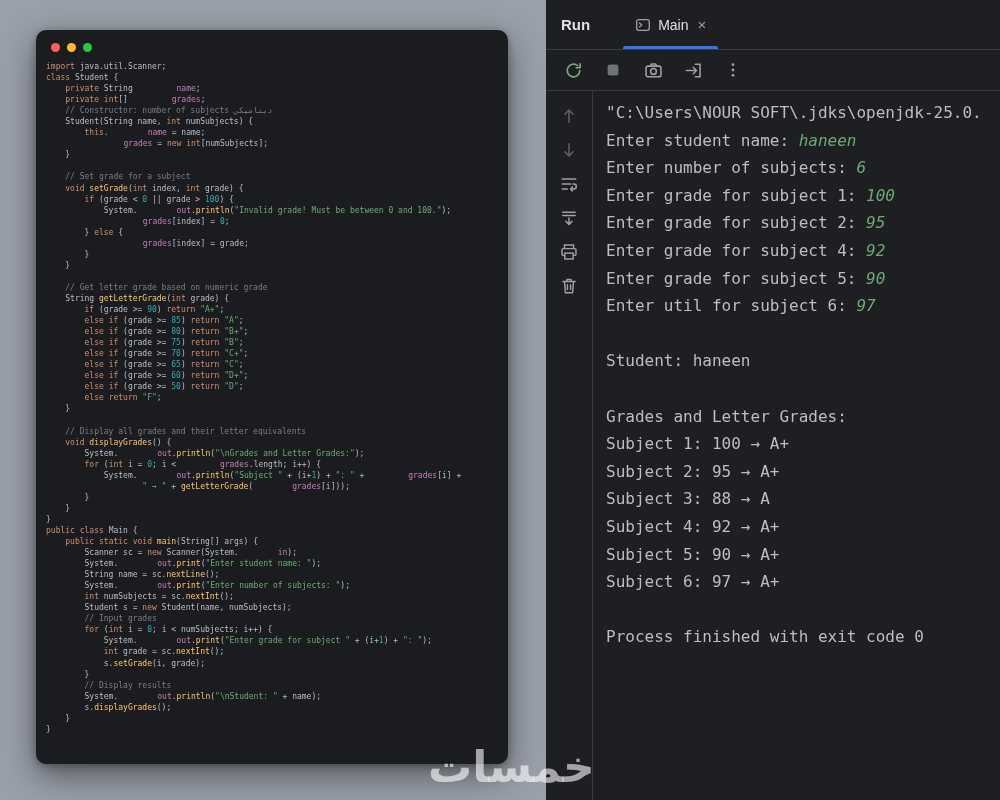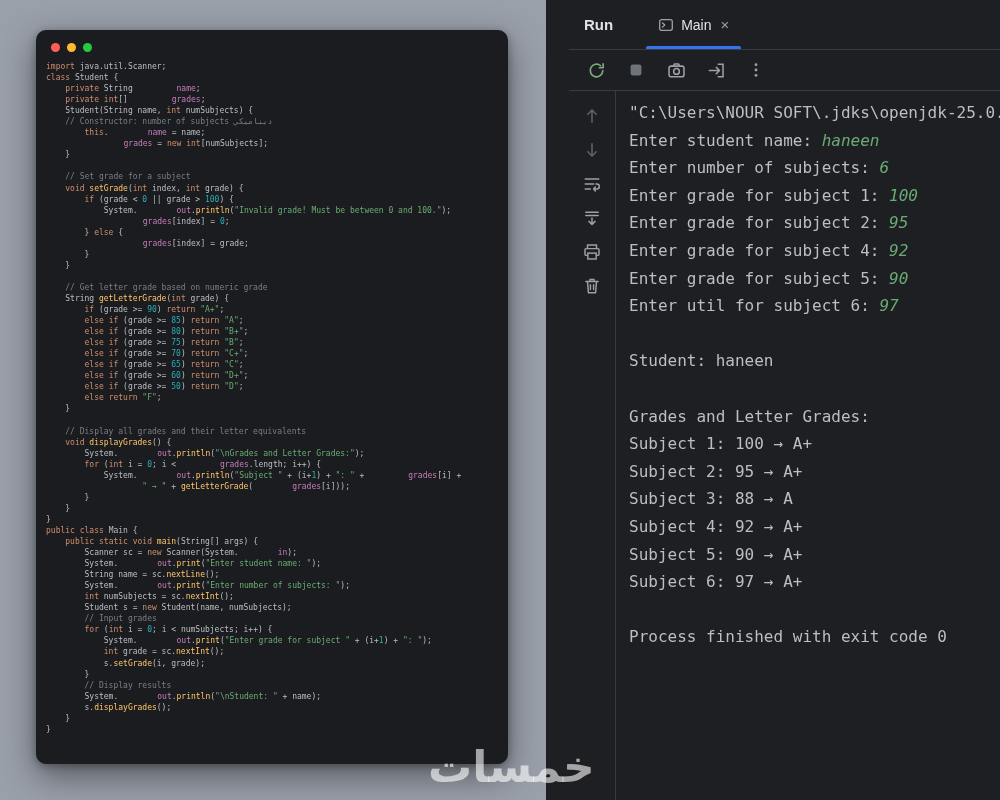--- a/index.html
+++ b/index.html
@@ -34,21 +34,21 @@
   .tok-m { color:#ffc66b; }
 
   .watermark {
     position:absolute; left:428px; top:744px; z-index:6;
     font-family:"DejaVu Sans",sans-serif; font-weight:bold;
     font-size:44px; line-height:46px; color:rgba(255,255,255,.6);
     direction:rtl; pointer-events:none;
   }
 
   
-  .run-panel { flex:1; background:#1e1f22; display:flex; flex-direction:column; min-width:0;padding-left:23px; }
+  .run-panel { flex:1; background:#1e1f22; display:flex; flex-direction:column; min-width:0; }
   .run-header {
     height:50px; flex:0 0 50px; display:flex; align-items:center;
     border-bottom:1px solid #393b40;
   }
   .run-title { margin-left:15px; font-size:15px; font-weight:700; color:#dfe1e5; }
   .tab {
     position:relative; height:100%; display:flex; align-items:center;
     gap:7px; margin-left:33px; padding:0 12px; cursor:default;
   }
   .tab-label { font-size:14px; color:#dfe1e5; }
@@ -87,22 +87,22 @@
       <div class="dots">
         <span class="dot dot-red"></span>
         <span class="dot dot-yellow"></span>
         <span class="dot dot-green"></span>
       </div>
       <div class="code-content">
           <div class="code-line"><span class="tok-k">import</span><span class="tok-p"> java.util.Scanner;</span></div>
           <div class="code-line"><span class="tok-k">class</span><span class="tok-p"> Student {</span></div>
           <div class="code-line"><span class="tok-p">    </span><span class="tok-k">private</span><span class="tok-p"> String </span><span class="tok-f">name</span><span class="tok-p">;</span></div>
           <div class="code-line"><span class="tok-p">    </span><span class="tok-k">private</span><span class="tok-p"> </span><span class="tok-k">int</span><span class="tok-p">[] </span><span class="tok-f">grades</span><span class="tok-p">;</span></div>
+          <div class="code-line"><span class="tok-p">    </span><span class="tok-c">// Constructor: number of subjects ديناميكي</span></div>
           <div class="code-line"><span class="tok-p">    Student(String name, </span><span class="tok-k">int</span><span class="tok-p"> numSubjects) {</span></div>
-          <div class="code-line"><span class="tok-p">    </span><span class="tok-c">// Constructor: number of subjects ديناميكي</span></div>
           <div class="code-line"><span class="tok-p">        </span><span class="tok-k">this</span><span class="tok-p">.</span><span class="tok-f">name</span><span class="tok-p"> = name;</span></div>
           <div class="code-line"><span class="tok-p">        </span><span class="tok-f">grades</span><span class="tok-p"> = </span><span class="tok-k">new</span><span class="tok-p"> </span><span class="tok-k">int</span><span class="tok-p">[numSubjects];</span></div>
           <div class="code-line"><span class="tok-p">    }</span></div>
           <div class="code-line">&nbsp;</div>
           <div class="code-line"><span class="tok-p">    </span><span class="tok-c">// Set grade for a subject</span></div>
           <div class="code-line"><span class="tok-p">    </span><span class="tok-k">void</span><span class="tok-p"> </span><span class="tok-m">setGrade</span><span class="tok-p">(</span><span class="tok-k">int</span><span class="tok-p"> index, </span><span class="tok-k">int</span><span class="tok-p"> grade) {</span></div>
           <div class="code-line"><span class="tok-p">        </span><span class="tok-k">if</span><span class="tok-p"> (grade &lt; </span><span class="tok-n">0</span><span class="tok-p"> || grade &gt; </span><span class="tok-n">100</span><span class="tok-p">) {</span></div>
           <div class="code-line"><span class="tok-p">            System.</span><span class="tok-f">out</span><span class="tok-p">.</span><span class="tok-m">println</span><span class="tok-p">(</span><span class="tok-s">"Invalid grade! Must be between 0 and 100."</span><span class="tok-p">);</span></div>
           <div class="code-line"><span class="tok-p">            </span><span class="tok-f">grades</span><span class="tok-p">[index] = </span><span class="tok-n">0</span><span class="tok-p">;</span></div>
           <div class="code-line"><span class="tok-p">        } </span><span class="tok-k">else</span><span class="tok-p"> {</span></div>

